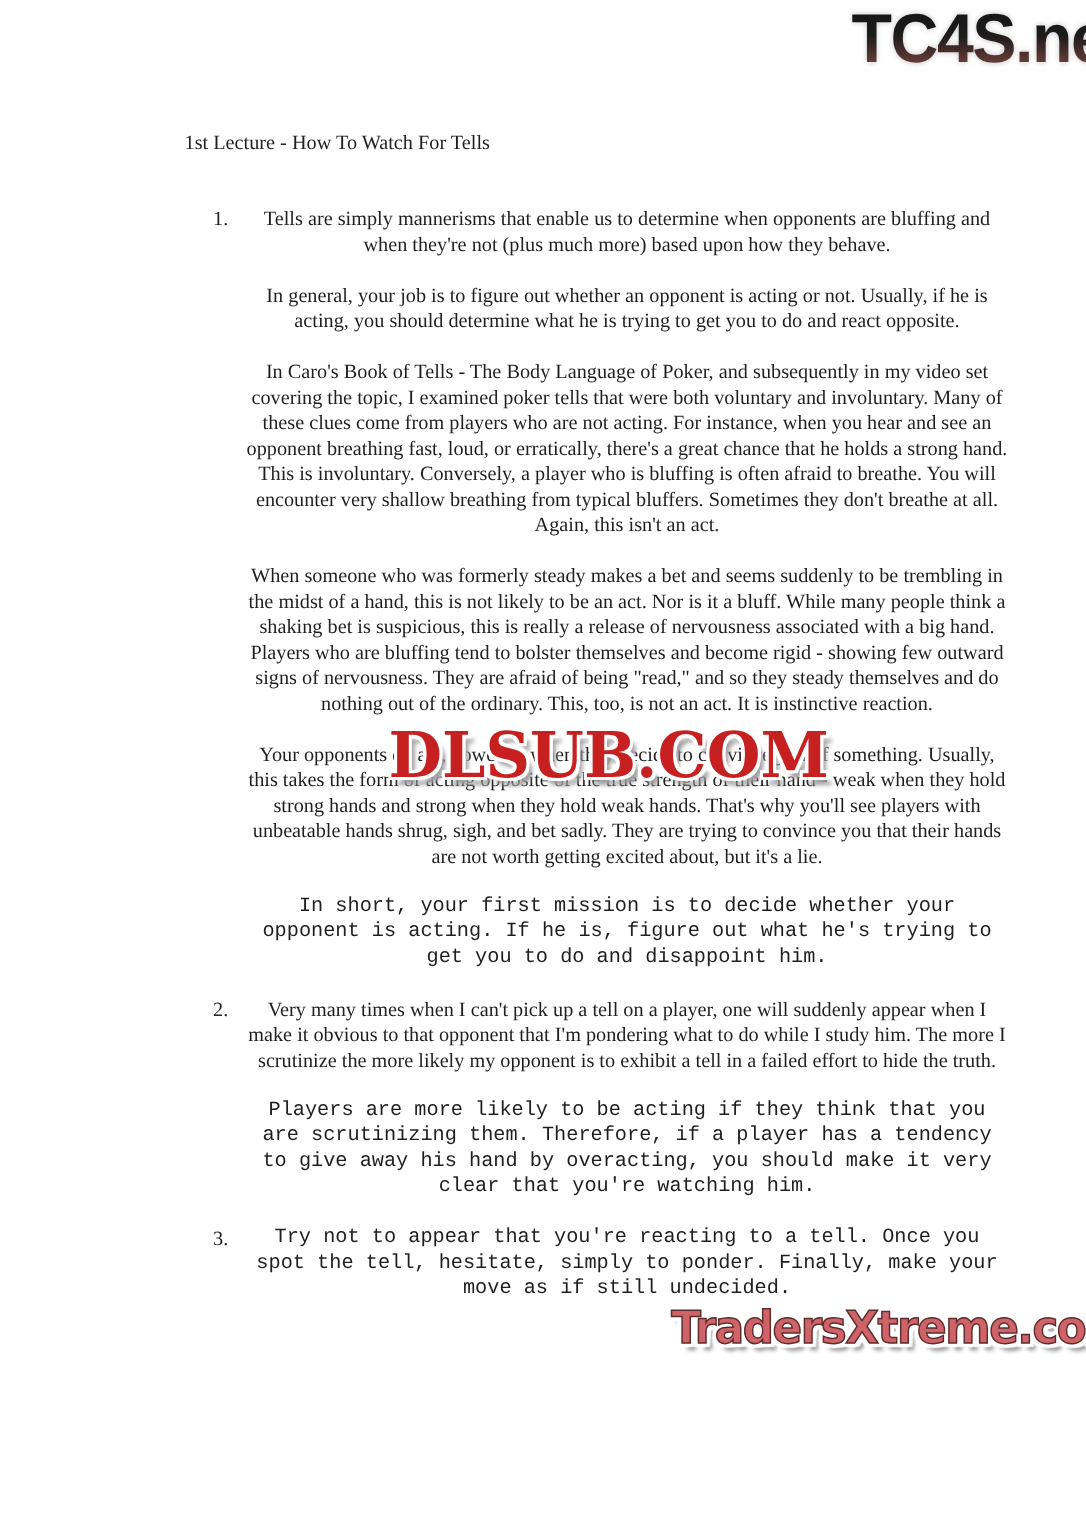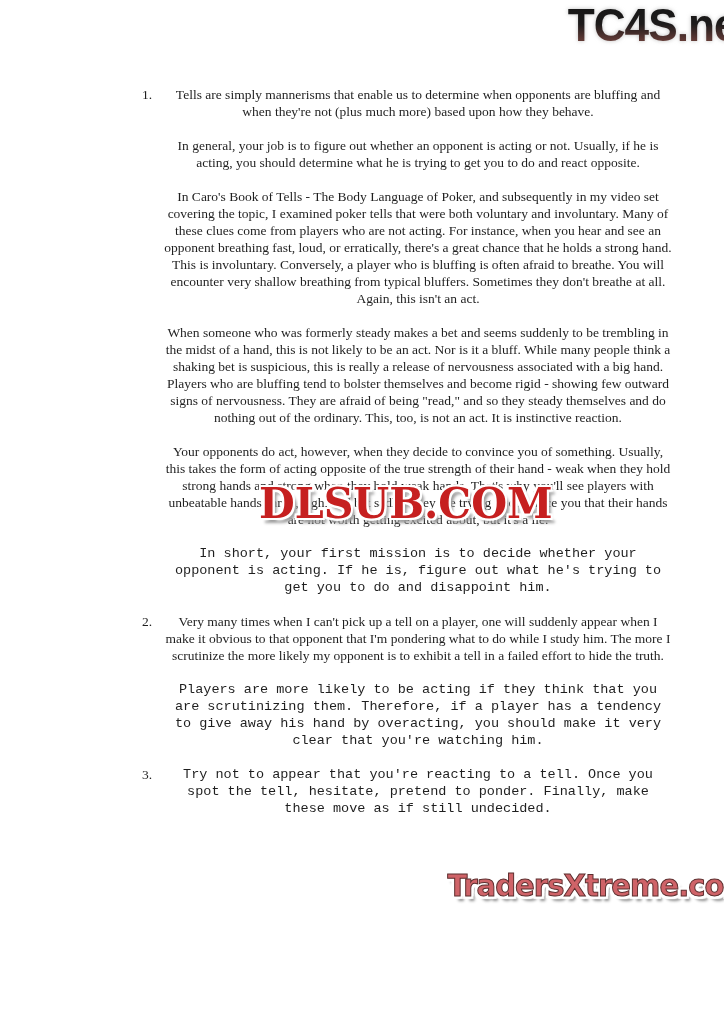--- a/index.html
+++ b/index.html
@@ -109,20 +109,21 @@
 </style>
 </head>
 <body>
 
 <div class="page">
 
   <div class="logo-tc4s">TC4S.net</div>
 
   <div class="content">
 
+    <div class="doc-title">1st Lecture - How To Watch For Tells</div>
 
 
     <div class="list-item">
       <div class="list-num">1.</div>
       <div class="paras">
         <p>Tells are simply mannerisms that enable us to determine when opponents are bluffing and when they're not (plus much more) based upon how they behave.</p>
         <p>In general, your job is to figure out whether an opponent is acting or not. Usually, if he is acting, you should determine what he is trying to get you to do and react opposite.</p>
         <p>In Caro's Book of Tells - The Body Language of Poker, and subsequently in my video set covering the topic, I examined poker tells that were both voluntary and involuntary. Many of these clues come from players who are not acting. For instance, when you hear and see an opponent breathing fast, loud, or erratically, there's a great chance that he holds a strong hand. This is involuntary. Conversely, a player who is bluffing is often afraid to breathe. You will encounter very shallow breathing from typical bluffers. Sometimes they don't breathe at all. Again, this isn't an act.</p>
         <p>When someone who was formerly steady makes a bet and seems suddenly to be trembling in the midst of a hand, this is not likely to be an act. Nor is it a bluff. While many people think a shaking bet is suspicious, this is really a release of nervousness associated with a big hand. Players who are bluffing tend to bolster themselves and become rigid - showing few outward signs of nervousness. They are afraid of being "read," and so they steady themselves and do nothing out of the ordinary. This, too, is not an act. It is instinctive reaction.</p>
         <p>Your opponents do act, however, when they decide to convince you of something. Usually, this takes the form of acting opposite of the true strength of their hand - weak when they hold strong hands and strong when they hold weak hands. That's why you'll see players with unbeatable hands shrug, sigh, and bet sadly. They are trying to convince you that their hands are not worth getting excited about, but it's a lie.</p>
@@ -134,21 +135,21 @@
       <div class="list-num">2.</div>
       <div class="paras">
         <p>Very many times when I can't pick up a tell on a player, one will suddenly appear when I make it obvious to that opponent that I'm pondering what to do while I study him. The more I scrutinize the more likely my opponent is to exhibit a tell in a failed effort to hide the truth.</p>
         <p>Players are more likely to be acting if they think that you are scrutinizing them. Therefore, if a player has a tendency to give away his hand by overacting, you should make it very clear that you're watching him.</p>
       </div>
     </div>
 
     <div class="list-item">
       <div class="list-num">3.</div>
       <div class="paras">
-        <p>Try not to appear that you're reacting to a tell. Once you spot the tell, hesitate, pretend to ponder. Finally, make these move as if still undecided.</p>
+        <p>Try not to appear that you're reacting to a tell. Once you spot the tell, hesitate, simply to ponder. Finally, make your move as if still undecided.</p>
       </div>
     </div>
 
   </div>
 
   <div class="logo-dlsub">DLSUB.COM</div>
 
   <div class="logo-traders">TradersXtreme.com</div>
 
 </div>

